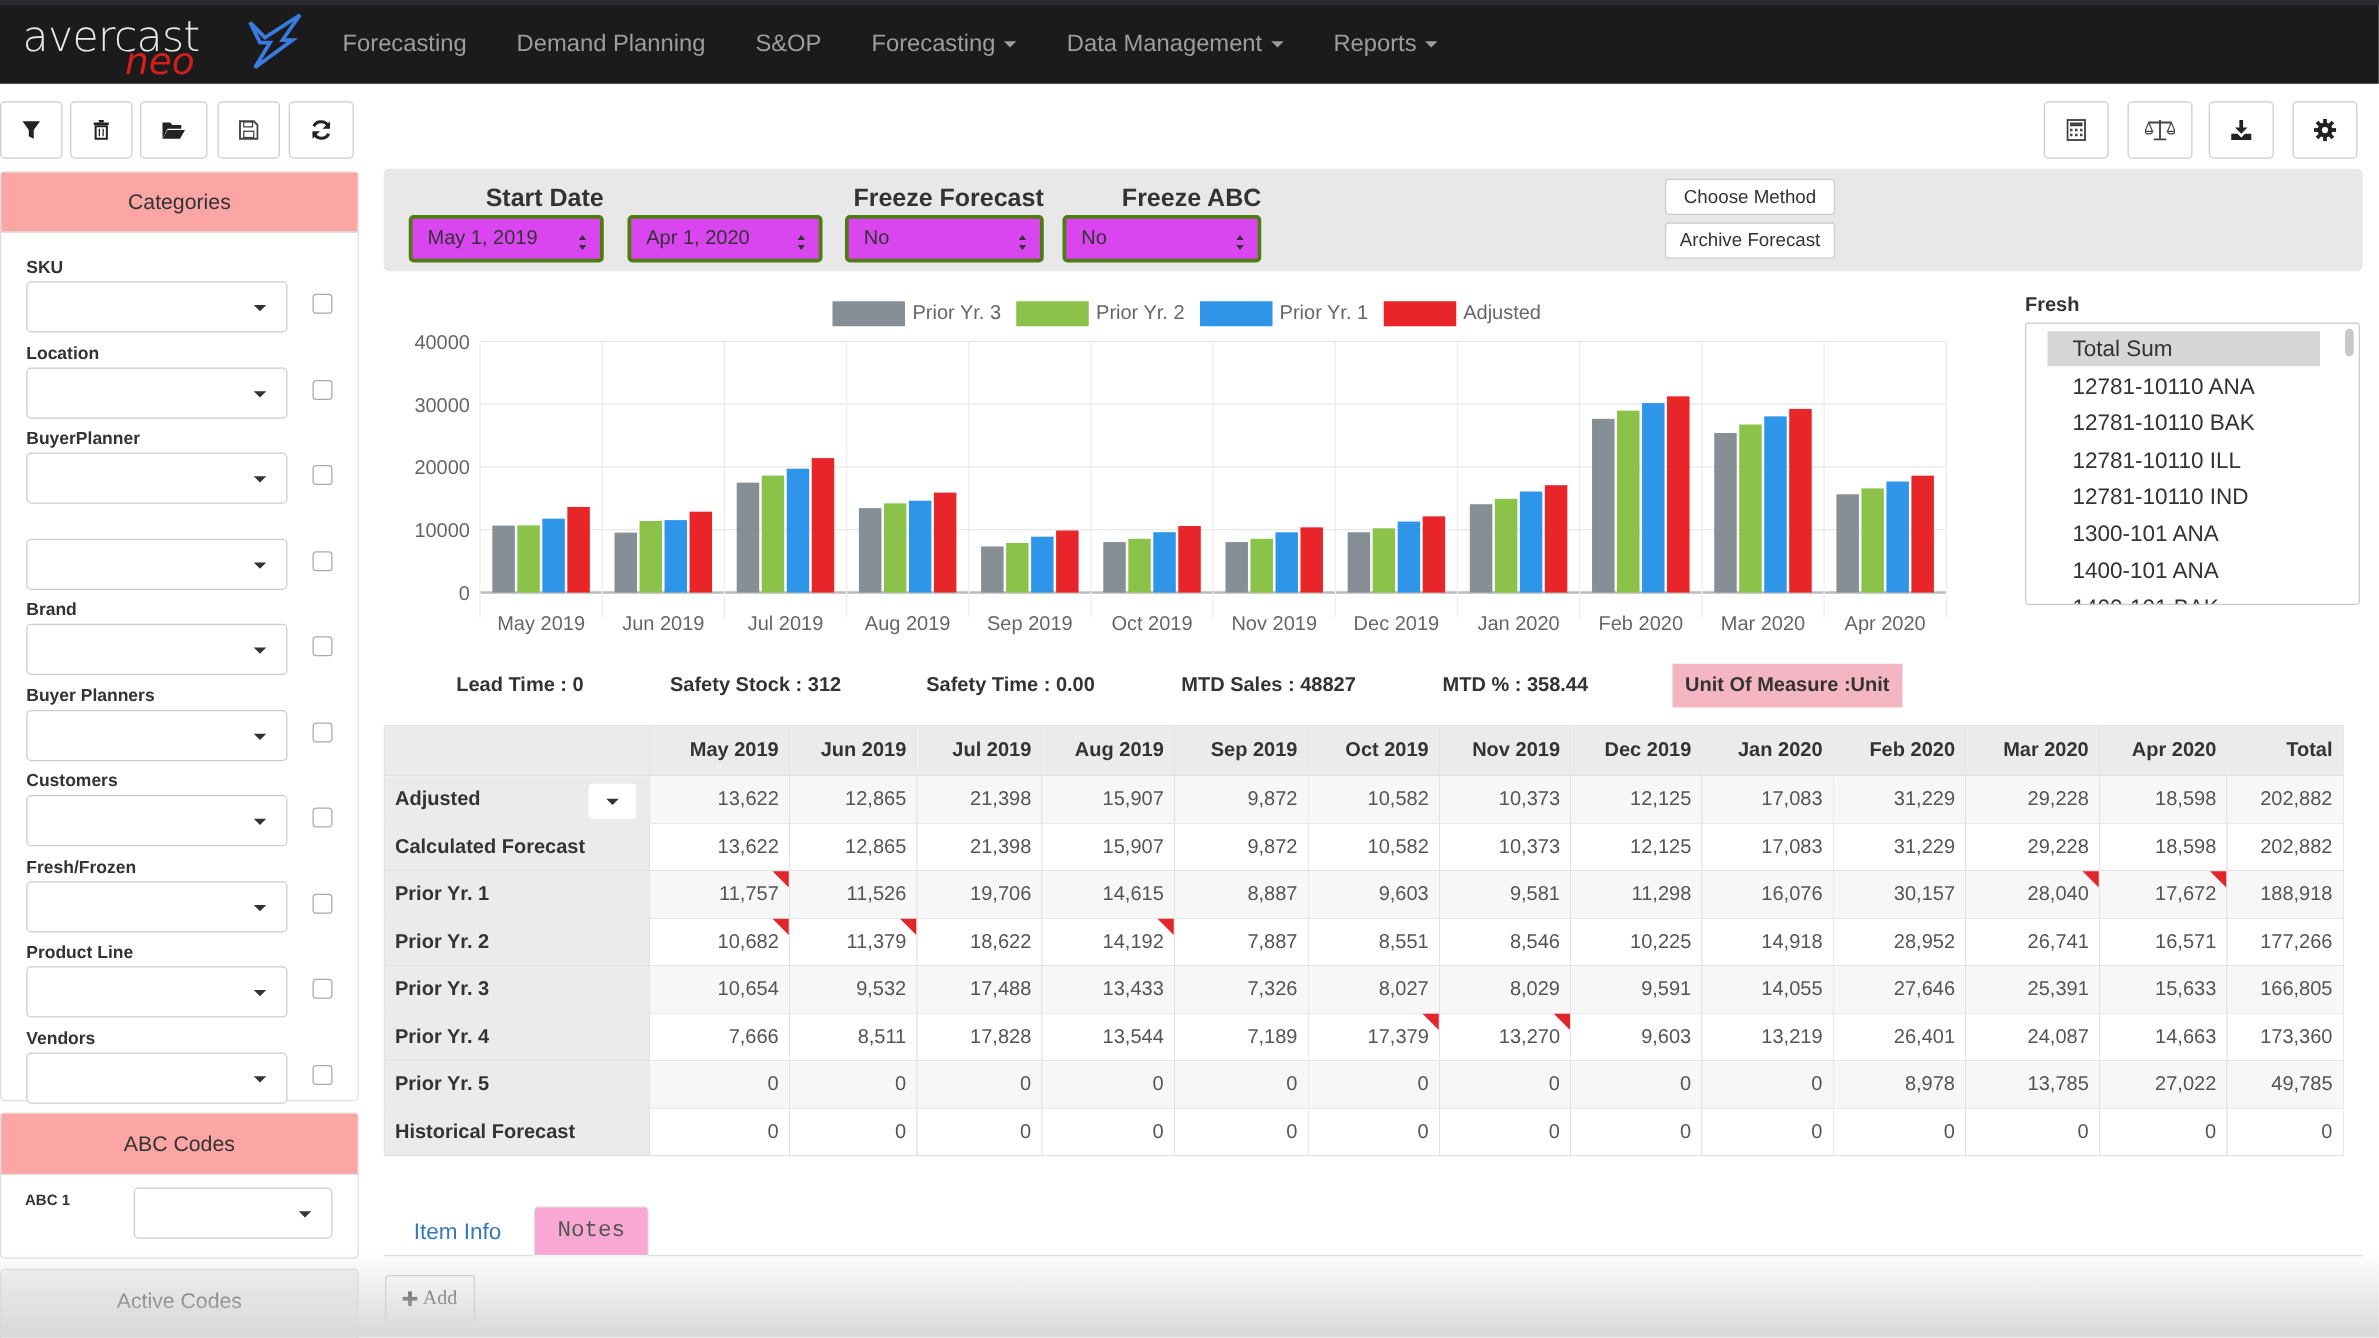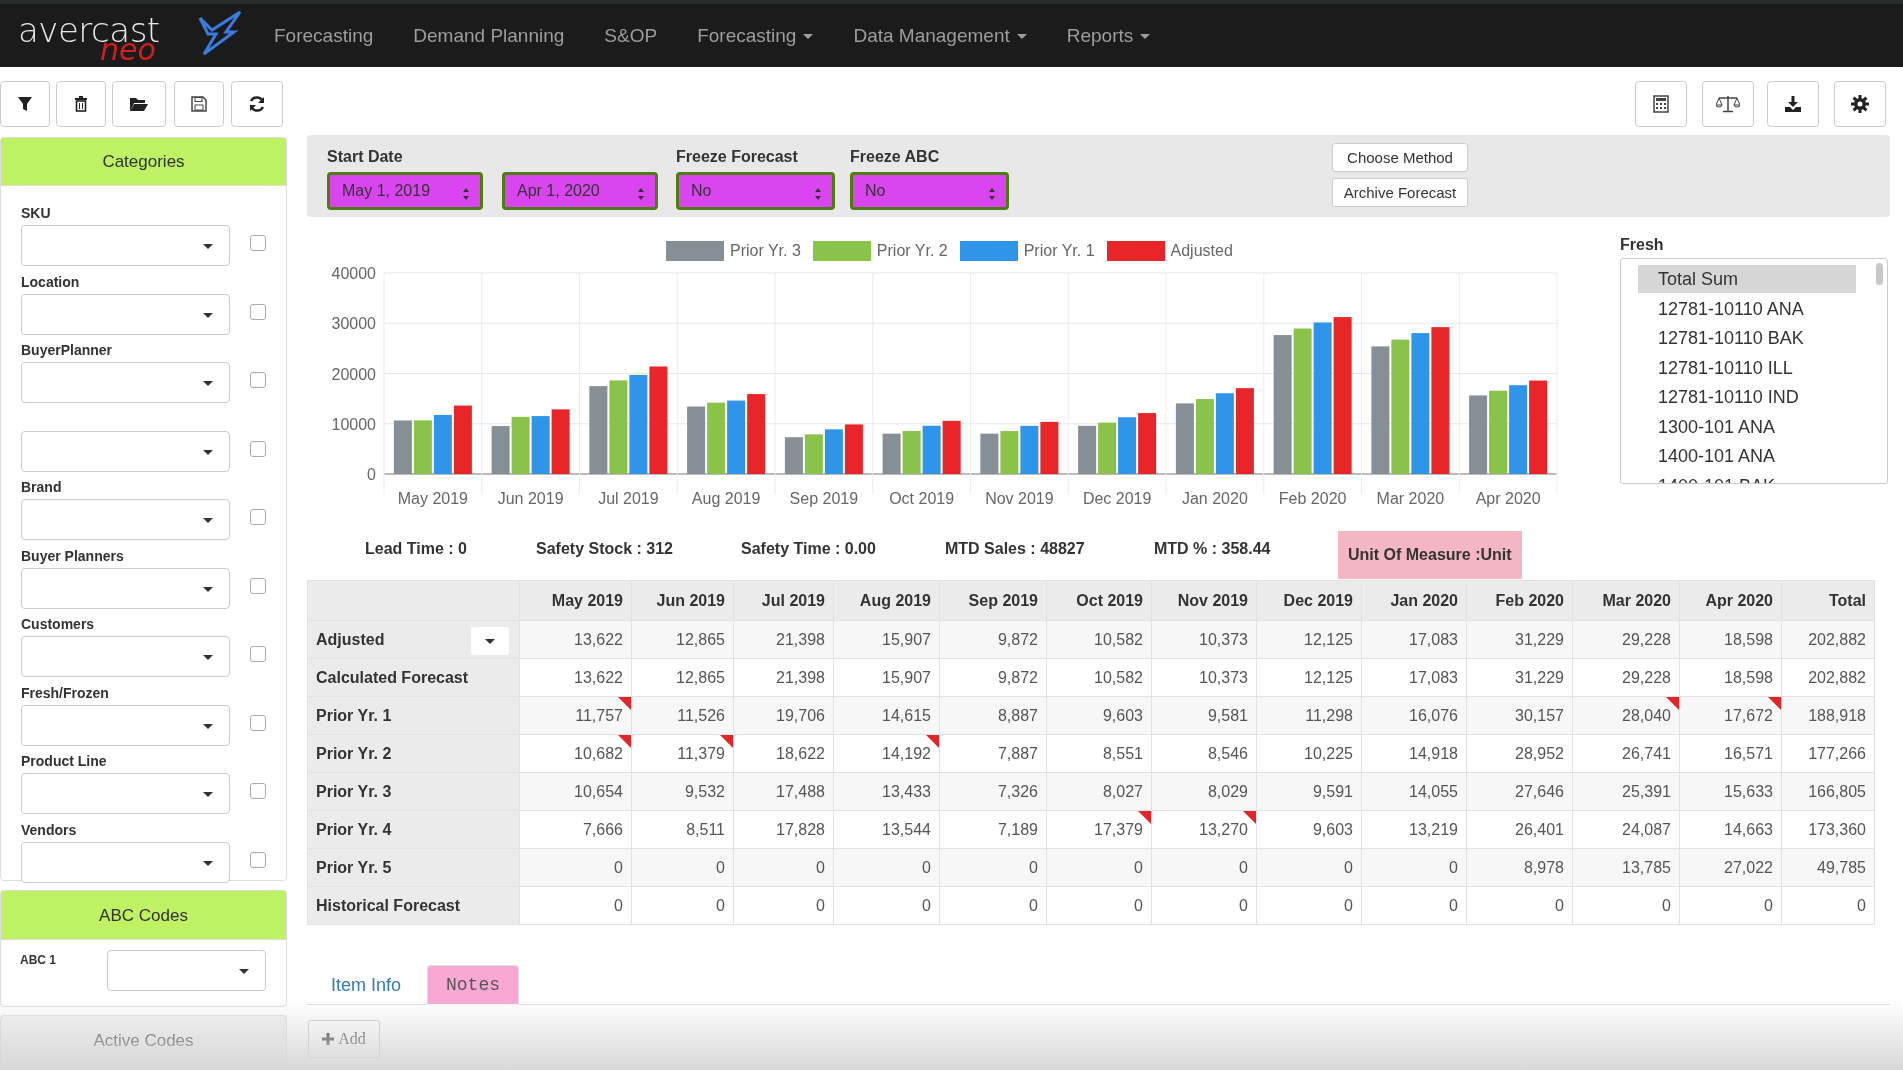--- a/index.html
+++ b/index.html
@@ -16,49 +16,49 @@
   .caret { display: inline-block; width: 0; height: 0; border-left: 5px solid transparent; border-right: 5px solid transparent; border-top: 5px solid #9d9d9d; margin-left: 7px; vertical-align: middle; }
   .nav-right { position: absolute; right: 40px; top: 0; height: 63px; display: flex; align-items: center; }
   .nav-right .nav-link { padding: 0 10px; display: flex; align-items: center; }
   .nav-right .nav-link svg { margin-right: 8px; }
 
   
   .icon-btn { position: absolute; width: 50px; height: 46px; border: 1px solid #ccc; border-radius: 4px; background: #fff; display: flex; align-items: center; justify-content: center; cursor: pointer; }
 
   
   .panel { position: absolute; left: 0; width: 287px; border: 1px solid #ddd; border-radius: 4px; background: #fff; }
-  .panel-head { background: #bef264; border-bottom: 1px solid #ddd; text-align: center; font-size: 17px; color: #333; }
+  .panel-head { background: #fca5a5; border-bottom: 1px solid #ddd; text-align: center; font-size: 17px; color: #333; }
   .field-label { position: absolute; left: 20px; font-size: 14px; font-weight: bold; color: #333; }
   .sel { position: absolute; left: 20px; width: 209px; height: 41px; border: 1px solid #ccc; border-radius: 4px; background: #fff; cursor: pointer; }
   .sel .tri { position: absolute; right: 16px; top: 18px; width: 0; height: 0; border-left: 5px solid transparent; border-right: 5px solid transparent; border-top: 5px solid #333; }
   .chk { position: absolute; left: 249px; width: 16px; height: 16px; border: 1px solid #aaa; border-radius: 3px; background: #fff; cursor: pointer; }
 
   
   .filter-bar { position: absolute; left: 307px; top: 135px; width: 1583px; height: 82px; background: #e8e8e8; border-radius: 4px; }
-  .f-label { position: absolute; top: 13px; font-size: 16px; font-weight: bold; color: #333; text-align: left; }
+  .f-label { position: absolute; top: 13px; font-size: 20px; font-weight: bold; color: #333; text-align: right; }
   .f-select { position: absolute; top: 37px; height: 38px; background: #d946ef; border: 3px solid #4d7c0f; border-radius: 4px; font-size: 16px; color: #333; padding: 0 12px; display: flex; align-items: center; cursor: pointer; }
   .f-select .updown { position: absolute; right: 10px; top: 12px; }
   .f-btn { position: absolute; left: 1025px; height: 29px; width: 136px; background: #fff; border: 1px solid #ccc; border-radius: 3px; font-size: 15px; color: #333; display: flex; align-items: center; justify-content: center; cursor: pointer; }
 
   
   #chart { position: absolute; left: 307px; top: 230px; width: 1300px; height: 280px; }
   .legend { position: absolute; top: 241px; left: 666px; display: flex; align-items: center; font-size: 16px; color: #666; }
   .legend .sw { width: 58px; height: 20px; margin-right: 6px; }
   .legend .lt { margin-right: 12px; }
 
   
   .items-label { position: absolute; left: 1620px; top: 236px; font-size: 16px; font-weight: bold; color: #333; }
   .items-box { position: absolute; left: 1620px; top: 258px; width: 268px; height: 226px; border: 1px solid #ccc; border-radius: 3px; background: #fff; overflow: hidden; }
   .item { position: absolute; left: 17px; width: 218px; height: 28px; font-size: 18px; color: #333; padding-left: 20px; line-height: 28px; cursor: pointer; }
   .item.sel-item { background: #d6d6d6; }
   .scrollbar { position: absolute; right: 4px; top: 4px; width: 7px; height: 22px; background: #c8c8c8; border-radius: 4px; }
 
   
   .stat { position: absolute; top: 540px; font-size: 16px; font-weight: bold; color: #333; white-space: nowrap; }
-  .uom { position: absolute; left: 1338px; top: 531px; height: 48px; padding: 0 10px; background: #f4b6c2; font-size: 16px; font-weight: bold; color: #333; display: flex; align-items: center; }
+  .uom { position: absolute; left: 1338px; top: 531px; height: 35px; padding: 0 10px; background: #f4b6c2; font-size: 16px; font-weight: bold; color: #333; display: flex; align-items: center; }
 
   
   table.grid { position: absolute; left: 307px; top: 580px; border-collapse: collapse; font-size: 16px; }
   table.grid th, table.grid td { border: 1px solid #e2e2e2; height: 38px; padding: 0 8px; text-align: right; white-space: nowrap; position: relative; }
   table.grid thead th { background: #ebebeb; font-weight: bold; color: #333; height: 40px; }
   table.grid td.rowhead { background: #ebebeb; text-align: left; font-weight: bold; color: #333; width: 212px; }
   table.grid tr:nth-child(odd) td.num { background: #f7f7f7; }
   table.grid tr:nth-child(even) td.num { background: #fff; }
   table.grid td.num { color: #555; }
   .flag { position: absolute; right: 0; top: 0; width: 0; height: 0; border-top: 13px solid #e0262a; border-left: 13px solid transparent; }

